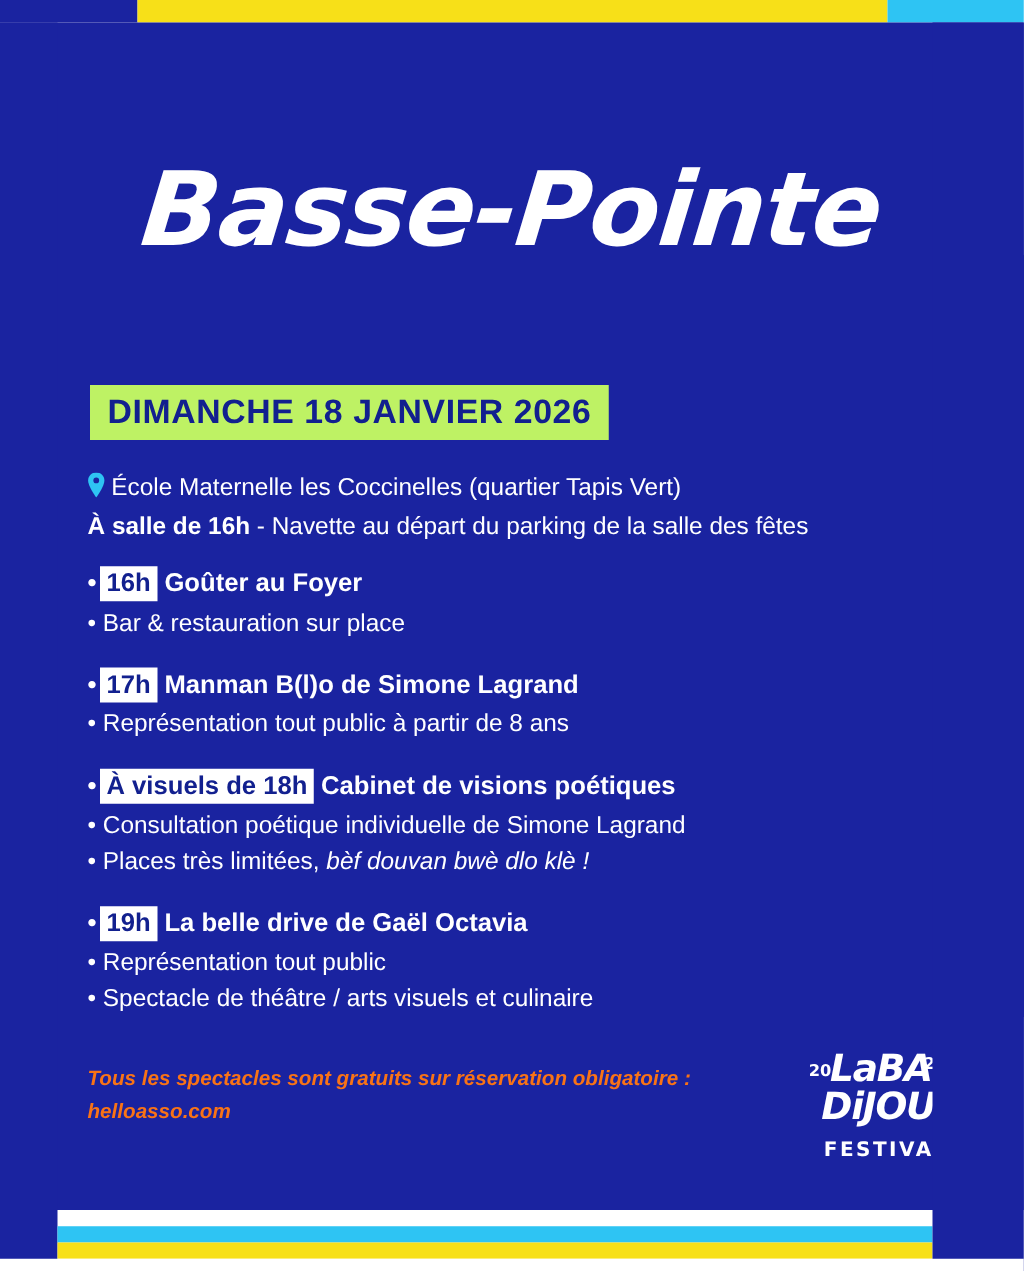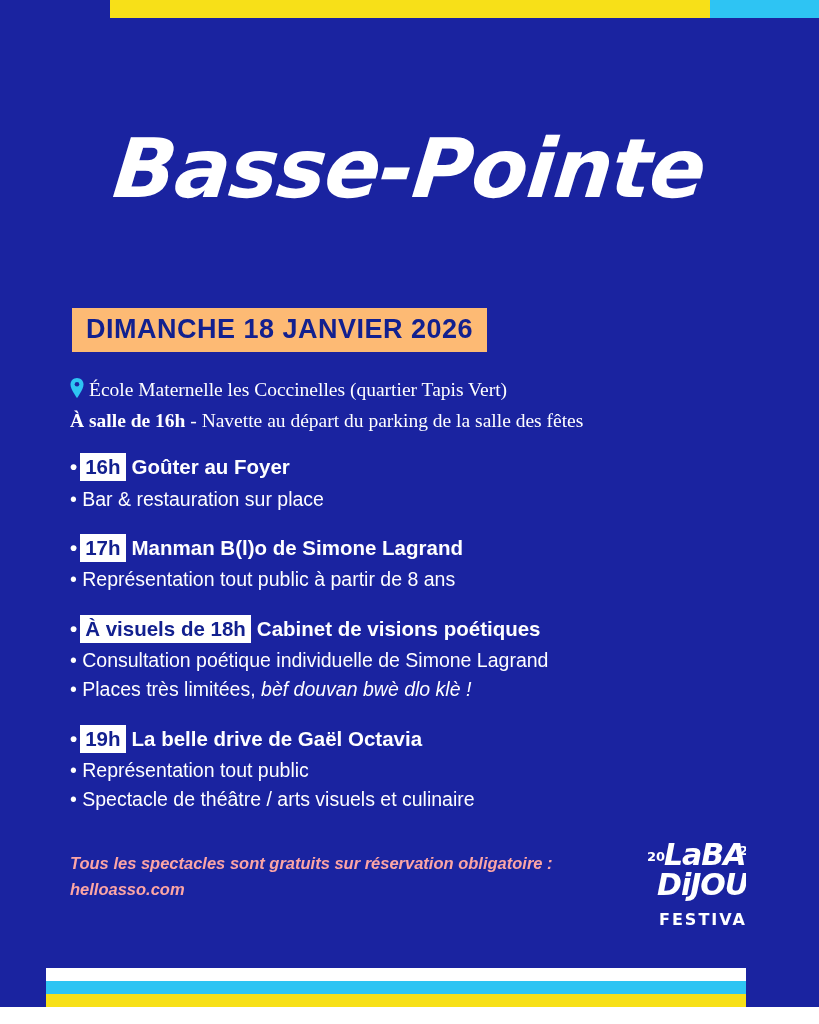--- a/index.html
+++ b/index.html
@@ -102,39 +102,38 @@
     letter-spacing: -1px;
     line-height: 1;
     transform: skewX(-6deg);
   }
 
   
   .date-banner {
     position: absolute;
     left: 72px;
     top: 290px;
-    background: #fdba74;
+    background: #bef264;
     color: #12208f;
     font-weight: bold;
     font-size: 27px;
     letter-spacing: 0.5px;
     padding: 8px 14px 9px 14px;
     line-height: 1;
   }
 
   
   .venue {
     position: absolute;
     left: 70px;
     top: 358px;
     width: 700px;
     color: #ffffff;
     font-size: 19.5px;
     line-height: 1.45;
-    font-family: Liberation Serif, serif;
   }
   .venue .line1 {
     display: flex;
     align-items: flex-start;
     gap: 5px;
   }
   .pin-icon {
     display: inline-block;
     width: 14px;
     height: 20px;
@@ -184,21 +183,21 @@
   .prog-line .em {
     font-style: italic;
   }
 
   
   .footer-note {
     position: absolute;
     left: 70px;
     top: 832px;
     width: 560px;
-    color: #fca5a5;
+    color: #f97316;
     font-size: 16.5px;
     font-weight: bold;
     font-style: italic;
     line-height: 1.6;
   }
 
   
   .logo {
     position: absolute;
     right: 55px;

